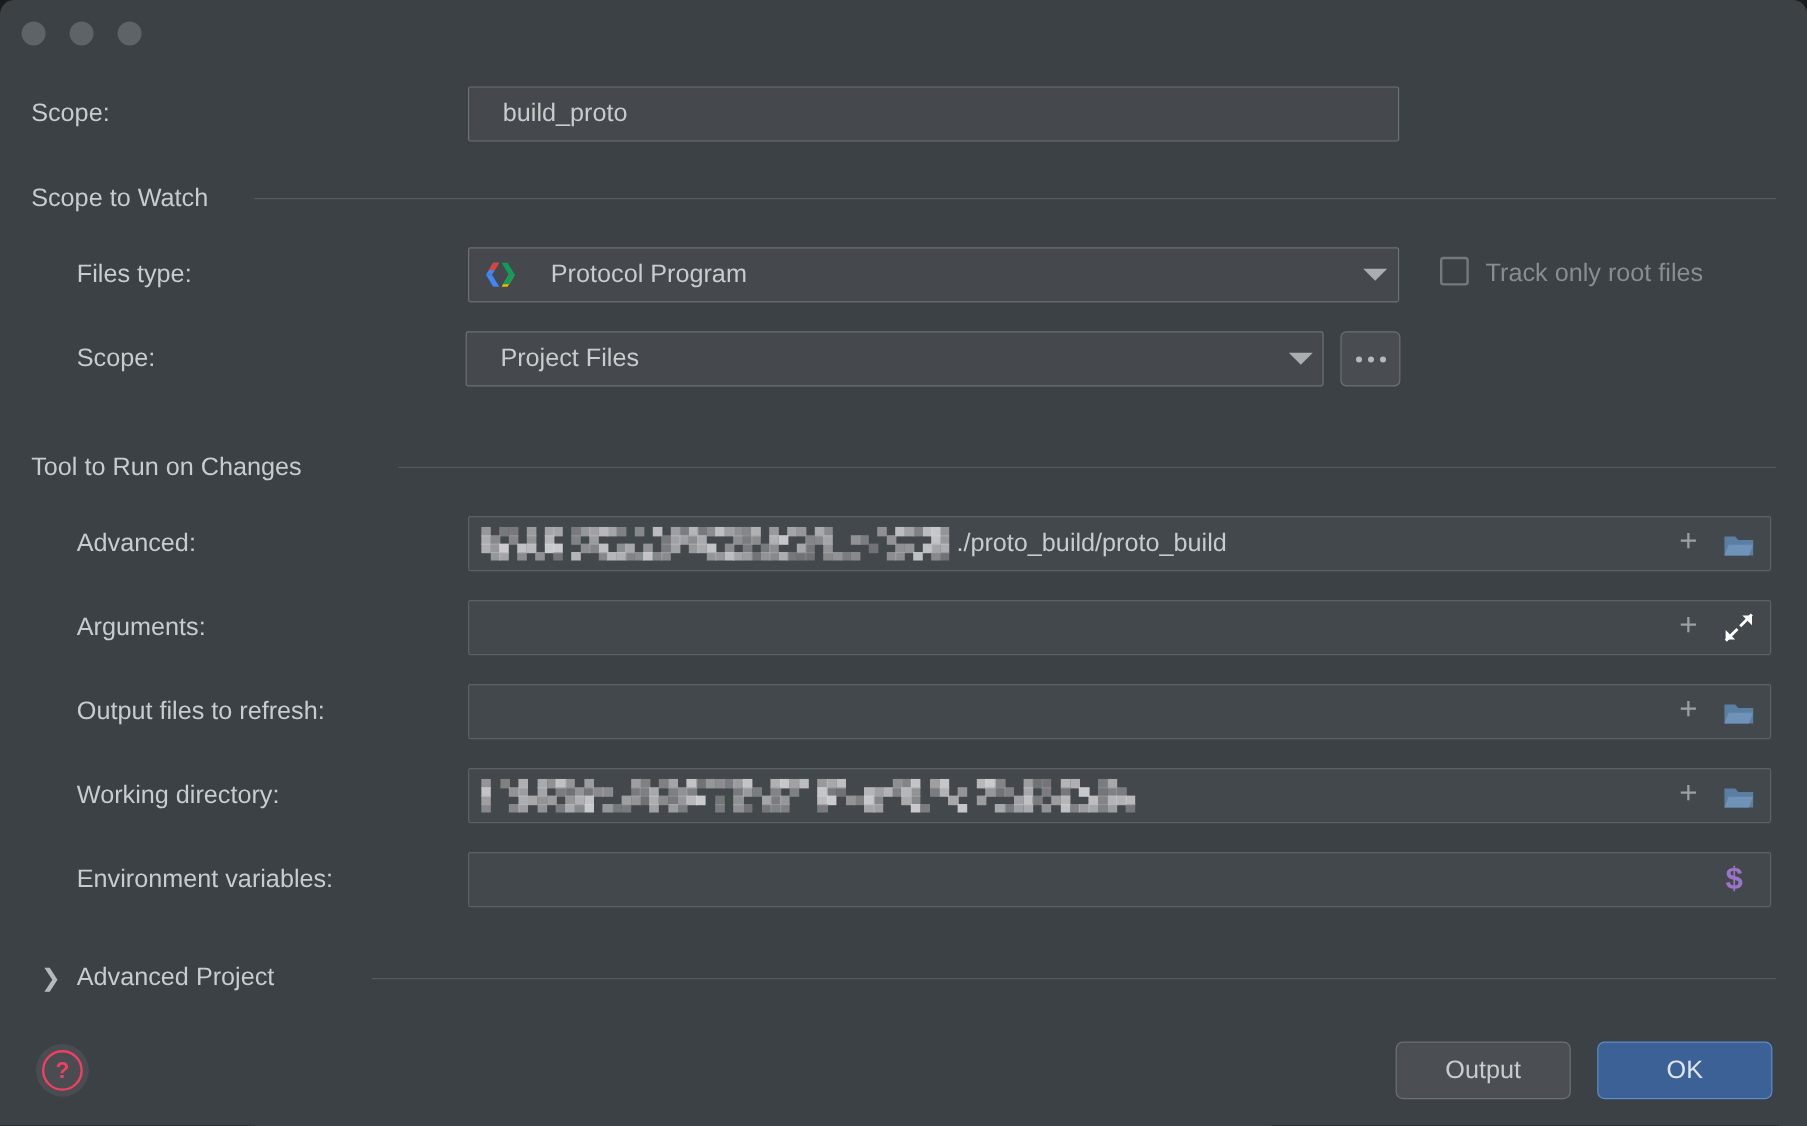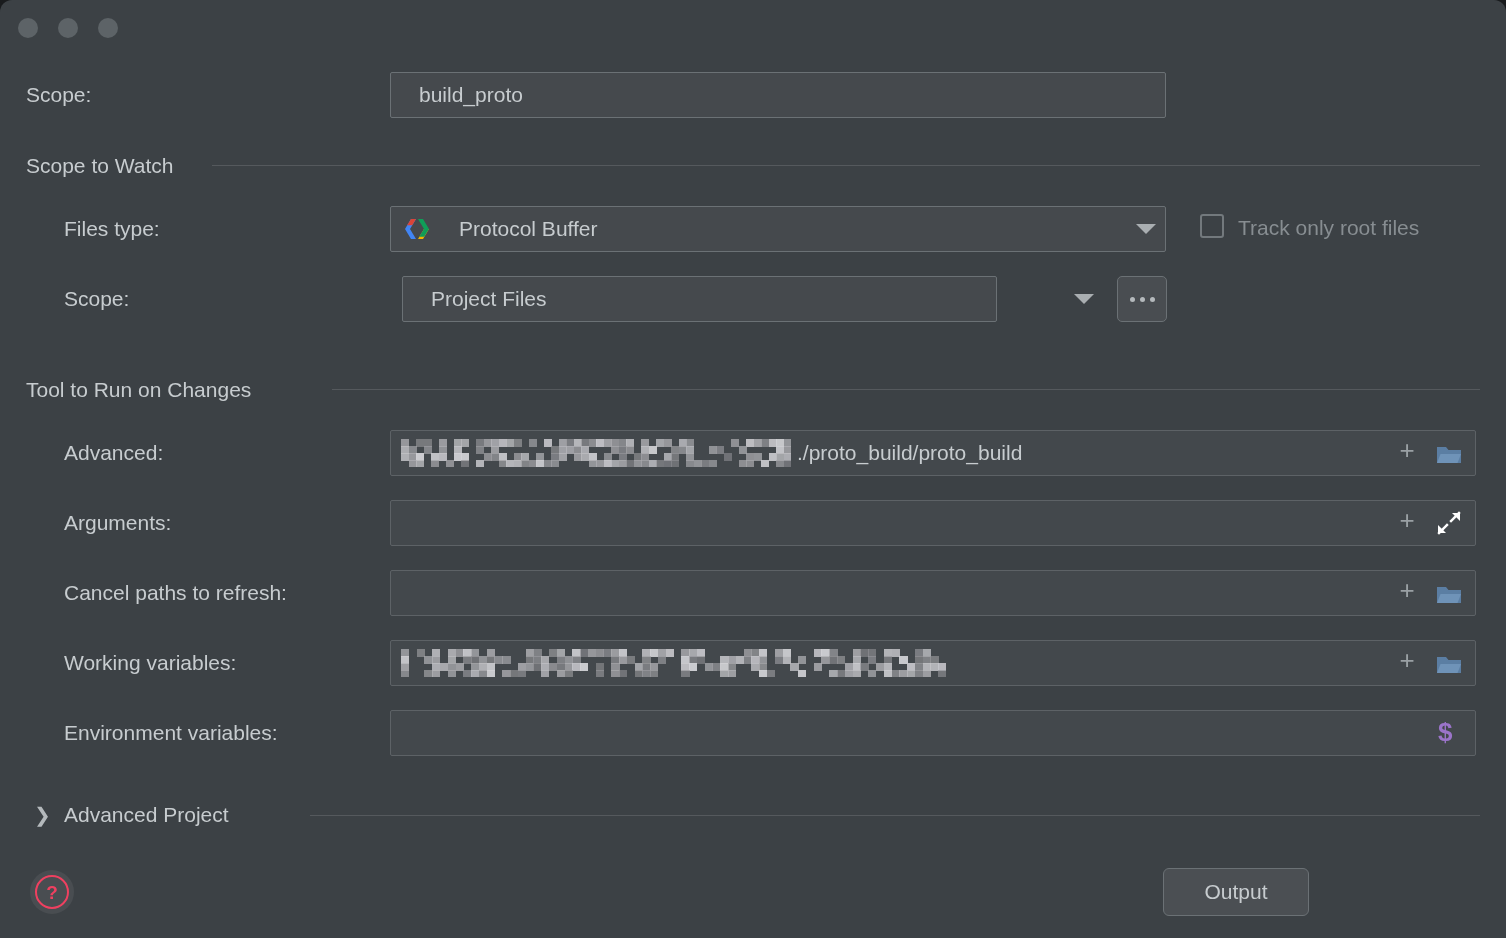--- a/index.html
+++ b/index.html
@@ -251,29 +251,29 @@
   <div class="label" style="left:64px; top:217px;">Files type:</div>
   <div class="field" style="left:390px; top:206px; width:776px; height:46px; padding-left:12px;">
     <svg class="pb-icon" width="28" height="28" viewBox="0 0 28 28" style="flex:0 0 auto; margin-right:12px;">
       <polygon points="13,4 8,4 2,14 7,14" fill="#4285f4"></polygon>
       <polygon points="13,4 8,4 4.2,10.3 9.2,10.3" fill="#db4437"></polygon>
       <polygon points="15,24 20,24 26,14 21,14" fill="#f4b400"></polygon>
       <polygon points="26,14 21,14 16.2,21.8 21.2,21.8" fill="#0f9d58"></polygon>
       <polygon points="21,14 26,14 20,4 15,4" fill="#0f9d58"></polygon>
       <polygon points="7,14 2,14 8,24 13,24" fill="#4285f4"></polygon>
     </svg>
-    <span class="field-text">Protocol Buffer</span>
+    <span class="field-text">Protocol Program</span>
   </div>
   <div class="combo-arrow" style="left:1136px; top:224px;"></div>
 
   <div class="checkbox-box" style="left:1200px; top:214px;"></div>
   <div class="checkbox-label" style="left:1238px; top:216px;">Track only root files</div>
 
   <div class="label" style="left:64px; top:287px;">Scope:</div>
-  <div class="field" style="left:402px; top:276px; width:595px; height:46px;">
+  <div class="field" style="left:388px; top:276px; width:715px; height:46px;">
     <span class="field-text">Project Files</span>
   </div>
   <div class="combo-arrow" style="left:1074px; top:294px;"></div>
   <div class="dots-btn" style="left:1117px; top:276px; width:50px; height:46px;">
     <span></span>
     <span></span>
     <span></span>
   </div>
 
   <div class="section-title" style="left:26px; top:378px;">Tool to Run on Changes</div>
@@ -425,31 +425,31 @@
   <div class="plus-icon" style="left:1396px; top:510px;">+</div>
   <svg class="right-icon" style="left:1436px; top:510px;" viewBox="0 0 26 26">
     <g stroke="#ffffff" stroke-width="2.4" fill="none" stroke-linecap="square">
       <line x1="15" y1="11" x2="23" y2="3"></line>
       <line x1="3" y1="23" x2="11" y2="15"></line>
     </g>
     <polygon points="16,3 24,3 24,11" fill="#ffffff"></polygon>
     <polygon points="10,23 2,23 2,15" fill="#ffffff"></polygon>
   </svg>
 
-  <div class="label" style="left:64px; top:581px;">Cancel paths to refresh:</div>
+  <div class="label" style="left:64px; top:581px;">Output files to refresh:</div>
   <div class="field flat" style="left:390px; top:570px; width:1086px; height:46px;">
     <span class="field-text"></span>
   </div>
   <div class="plus-icon" style="left:1396px; top:580px;">+</div>
   <svg class="right-icon" style="left:1436px; top:581px;" viewBox="0 0 26 26">
     <path d="M1 6 h9 l2.5 3 H25 v13 H1 Z" fill="#5b7ea3"></path>
     <path d="M1 22 l3.5 -9 H25 l-3.5 9 Z" fill="#6f93b8"></path>
   </svg>
 
-  <div class="label" style="left:64px; top:651px;">Working variables:</div>
+  <div class="label" style="left:64px; top:651px;">Working directory:</div>
   <div class="field flat" style="left:390px; top:640px; width:1086px; height:46px; padding-left:10px;">
     <span class="redacted" id="redact-workdir" style="position:relative; width:545px; height:28px; flex:0 0 auto;">
         <i style="left:0.0px;top:0.0px;width:8.4px;height:7.6px;background:rgba(179,179,183,0.76);"></i>
         <i style="left:15.6px;top:0.0px;width:8.4px;height:7.6px;background:rgba(159,159,163,0.67);"></i>
         <i style="left:31.1px;top:0.0px;width:8.4px;height:7.6px;background:rgba(200,200,204,0.86);"></i>
         <i style="left:46.7px;top:0.0px;width:8.4px;height:7.6px;background:rgba(195,195,199,0.84);"></i>
         <i style="left:54.5px;top:0.0px;width:8.4px;height:7.6px;background:rgba(175,175,179,0.74);"></i>
         <i style="left:62.3px;top:0.0px;width:8.4px;height:7.6px;background:rgba(212,212,216,0.91);"></i>
         <i style="left:70.1px;top:0.0px;width:8.4px;height:7.6px;background:rgba(179,179,183,0.76);"></i>
         <i style="left:85.6px;top:0.0px;width:8.4px;height:7.6px;background:rgba(186,186,190,0.79);"></i>
@@ -625,14 +625,15 @@
 
   <div class="chev" style="left:34px; top:803px;">❯</div>
   <div class="section-title" style="left:64px; top:803px;">Advanced Project</div>
   <div class="section-rule" style="left:310px; top:815px; width:1170px;"></div>
 
   <div class="help-btn" style="left:30px; top:870px;">
     <div class="help-ring">?</div>
   </div>
 
   <div class="btn cancel" style="left:1163px; top:868px; width:146px;">Output</div>
+  <div class="btn ok" style="left:1331px; top:868px; width:146px;">OK</div>
 
 </div>
 
 </body></html>

